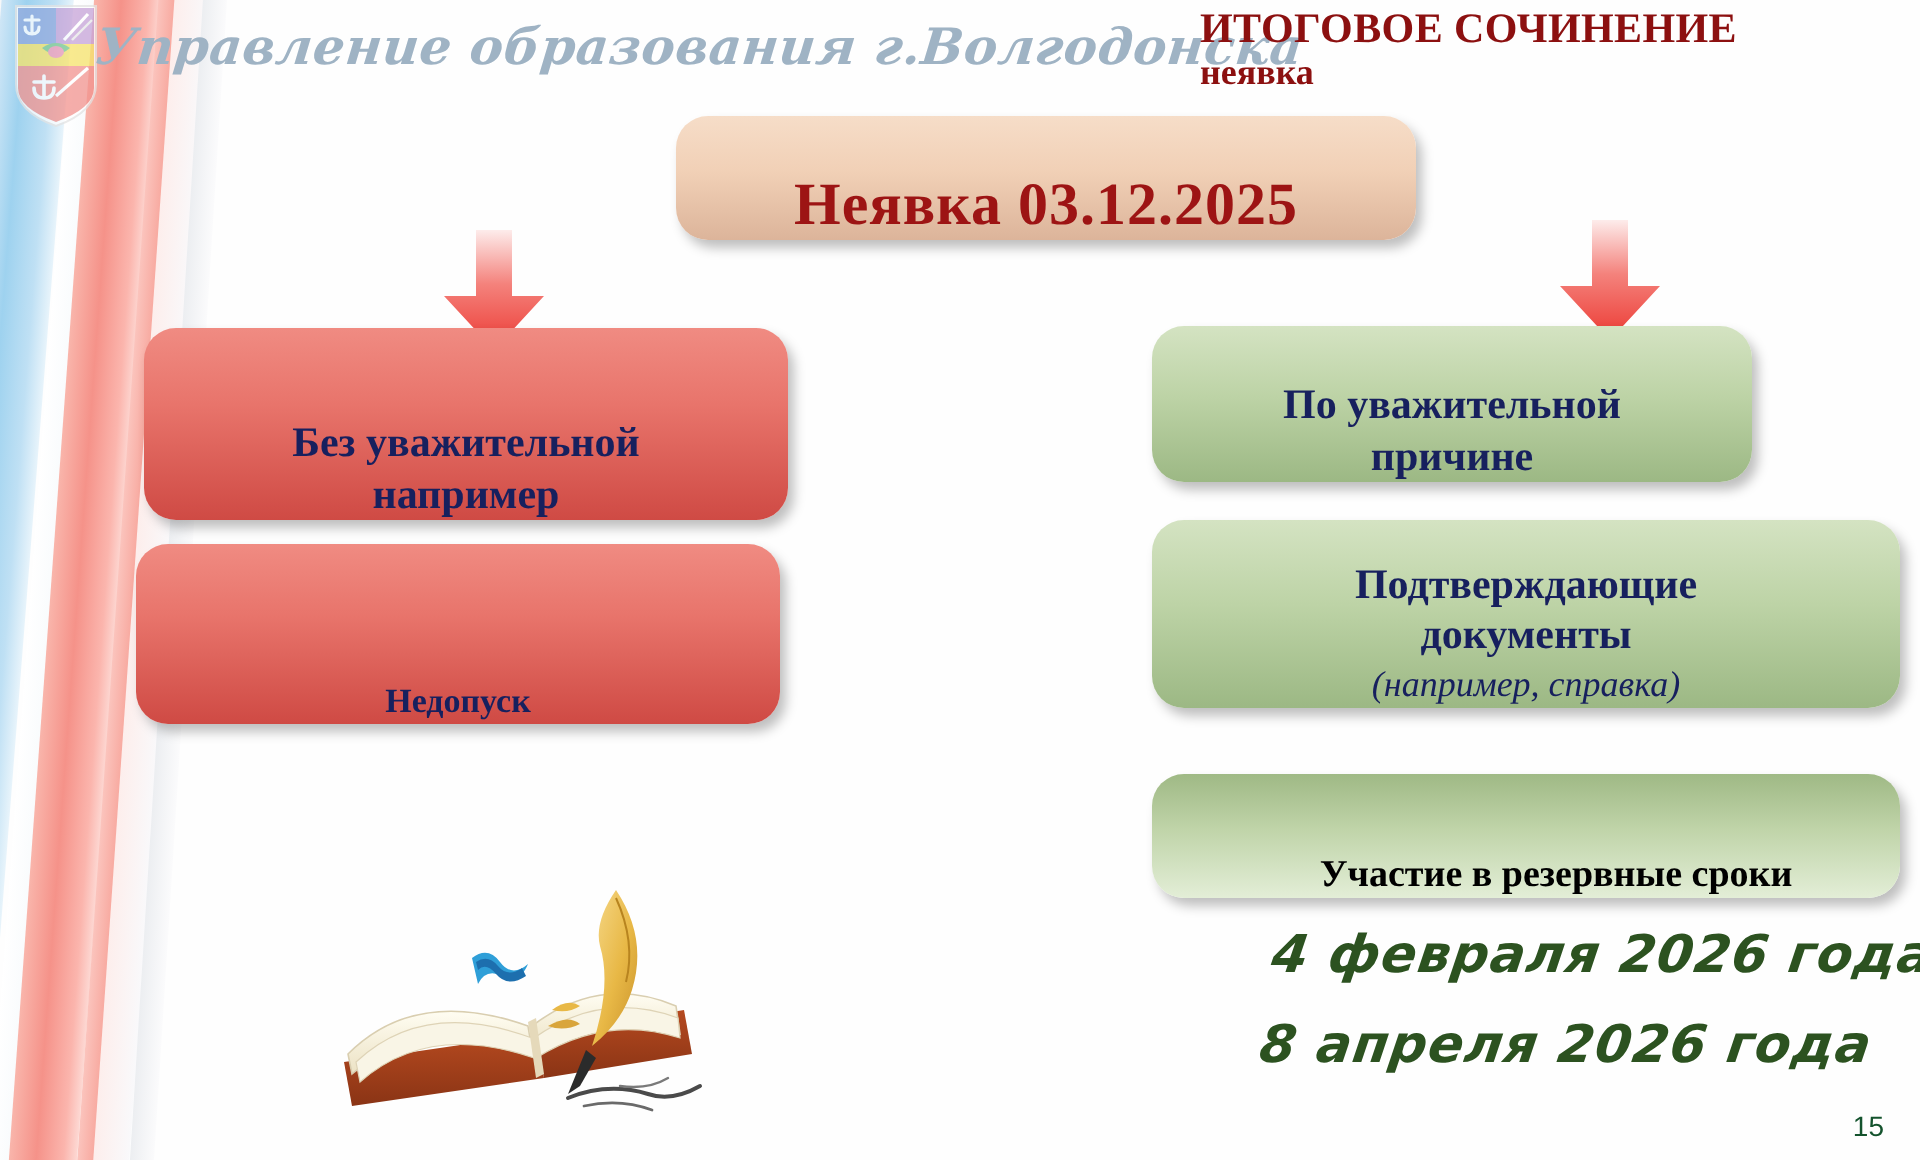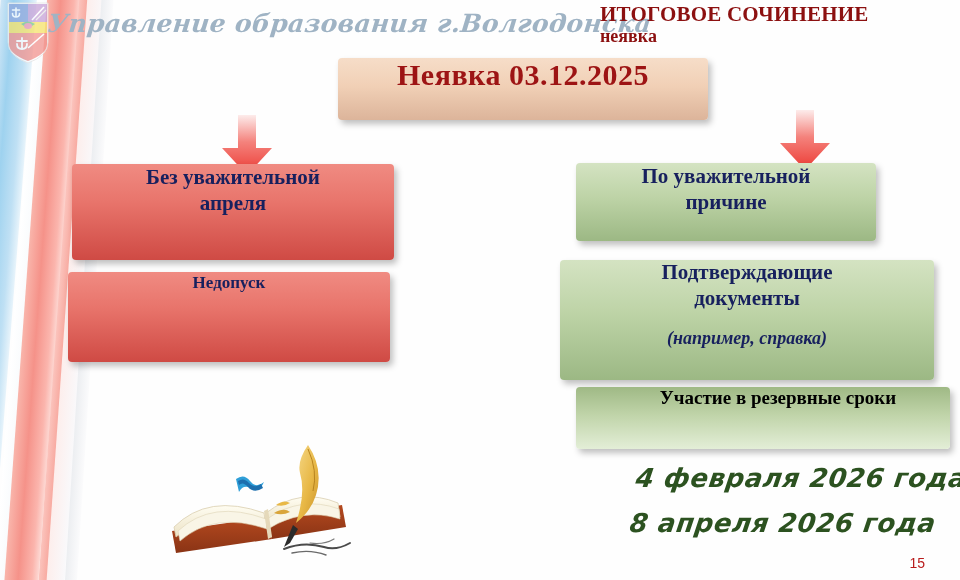--- a/index.html
+++ b/index.html
@@ -98,26 +98,26 @@
     font-family: "Liberation Serif", serif;
     font-weight: bold;
     line-height: 1.15;
   }
   .slide-heading .line1 { font-size: 21px; letter-spacing: 0.2px; }
   .slide-heading .line2 { font-size: 18px; }
 
   
   .box {
     position: absolute;
-    border-radius: 4px;
+    border-radius: 16px;
     box-sizing: border-box;
     display: flex;
     flex-direction: column;
     align-items: center;
-    justify-content: flex-start;
+    justify-content: flex-end;
     text-align: center;
     box-shadow: 3px 4px 6px rgba(0,0,0,0.25);
     font-family: "Liberation Serif", serif;
     font-weight: bold;
   }
 
   
   .box-date {
     left: 338px; top: 58px;
     width: 370px; height: 62px;
@@ -150,37 +150,37 @@
     background: linear-gradient(180deg,#d4e3c2 0%,#bdd3a6 45%,#9cb884 100%);
     color: #17205e;
   }
   .box-green-1 {
     left: 576px; top: 163px;
     width: 300px; height: 78px;
     font-size: 21px;
     line-height: 1.25;
   }
   .box-green-2 {
-    left: 560px; top: 260px;
-    width: 374px; height: 120px;
+    left: 576px; top: 260px;
+    width: 374px; height: 94px;
     font-size: 21px;
     line-height: 1.22;
   }
   .box-green-3 {
     left: 576px; top: 387px;
     width: 374px; height: 62px;
     font-size: 19px;
     background: linear-gradient(180deg,#9fb985 0%,#c0d4a9 45%,#e3eed7 100%);
     padding-left: 30px;
   }
   .sub-italic {
     font-style: italic;
-    font-weight: bold;
+    font-weight: normal;
     font-size: 18px;
-    margin-top: 17px;
+    margin-top: 1px;
   }
 
   
   .arrow {
     position: absolute;
     width: 56px; height: 62px;
   }
 
   
   .date-script {
@@ -200,22 +200,22 @@
   
   .book-art {
     position: absolute;
     left: 160px; top: 443px;
     width: 240px; height: 132px;
   }
 
   
   .page-number {
     position: absolute;
-    right: 35px; bottom: 9px;
-    color: #b91c1c;
+    right: 18px; bottom: 9px;
+    color: #14532d;
     font-family: "Liberation Sans", sans-serif;
     font-size: 14px;
   }
 </style>
 </head>
 <body>
 
 <div class="left-band">
   <div class="stripe stripe-white-outer"></div>
   <div class="stripe stripe-blue"></div>
@@ -269,21 +269,21 @@
       <stop offset="0%" stop-color="#fdeceb"></stop>
       <stop offset="45%" stop-color="#f4827c"></stop>
       <stop offset="100%" stop-color="#ec3a33"></stop>
     </linearGradient>
   </defs>
   <path d="M19 0 H37 V33 H53 L28 60 L3 33 H19 Z" fill="url(#arrGradR)"></path>
 </svg>
 
 <div class="box box-red box-red-1">
   <span>Без уважительной</span>
-  <span>апреля</span>
+  <span>например</span>
 </div>
 
 <div class="box box-red box-red-2">
   <span>Недопуск</span>
 </div>
 
 <div class="box box-green box-green-1">
   <span>По уважительной</span>
   <span>причине</span>
 </div>

